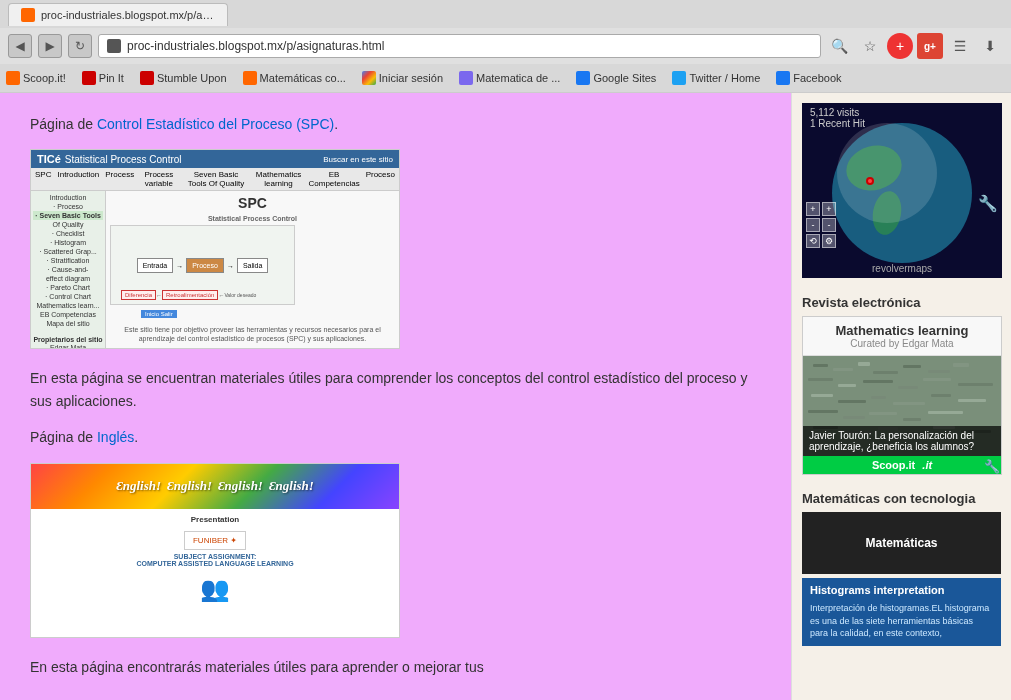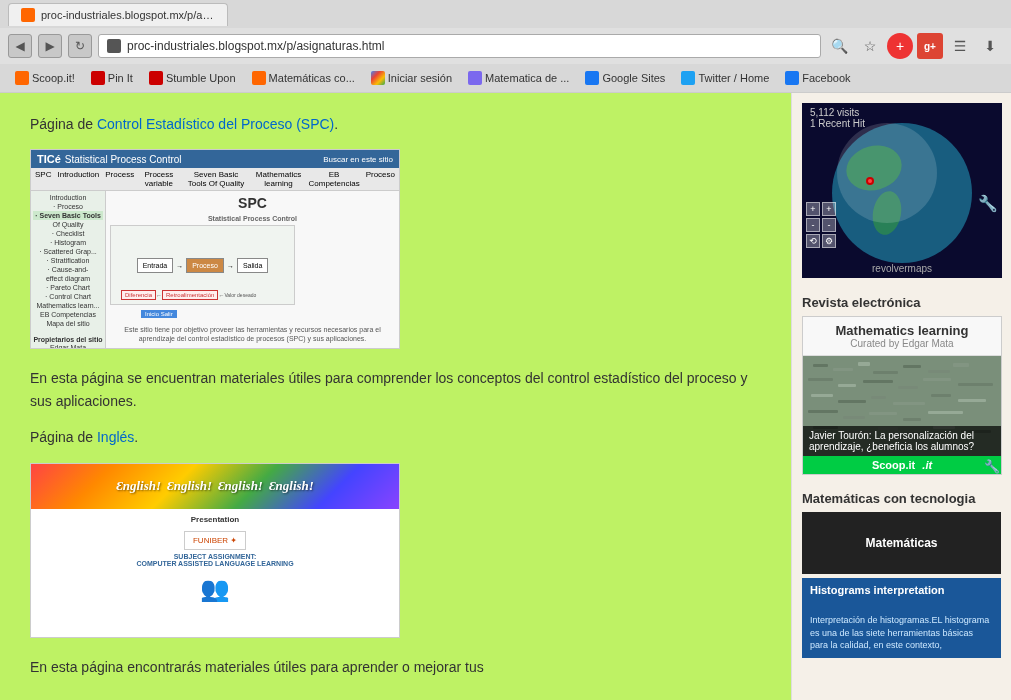--- a/index.html
+++ b/index.html
@@ -66,21 +66,21 @@
     .nav-icon-btn {
       width: 26px; height: 26px;
       display: flex; align-items: center; justify-content: center;
       border-radius: 3px;
       font-size: 14px;
       color: #555;
       cursor: pointer;
     }
     .bookmarks-bar {
       background: #d8d8d8;
-      padding: 3px 9px;
+      padding: 3px 0;
       display: flex;
       align-items: center;
       gap: 4px;
       height: 28px;
       overflow: hidden;
     }
     .bookmark-item {
       display: flex; align-items: center; gap: 3px;
       padding: 2px 6px;
       font-size: 11px;
@@ -99,21 +99,21 @@
     .bm-facebook { background: #1877f2; }
 
     
     .page-content {
       display: flex;
       height: calc(700px - 92px);
       overflow: hidden;
     }
     .main-content {
       flex: 1;
-      background: #bef264;
+      background: #f0abfc;
       padding: 20px 30px;
       overflow-y: auto;
     }
     .sidebar {
       width: 220px;
       background: #f5f0e8;
       padding: 10px;
       border-left: 1px solid #ddd;
       overflow-y: auto;
     }
@@ -359,21 +359,21 @@
       cursor: pointer;
     }
     .histograms-card {
       background: #1a5799;
       color: white;
       padding: 6px 8px;
     }
     .histograms-title {
       font-size: 11px;
       font-weight: bold;
-      margin-bottom: 18px;
+      margin-bottom: 6px;
     }
     .histograms-text {
       font-size: 9px;
       color: #cce8ff;
       line-height: 1.4;
     }
   </style>
 </head>
 <body>
 

